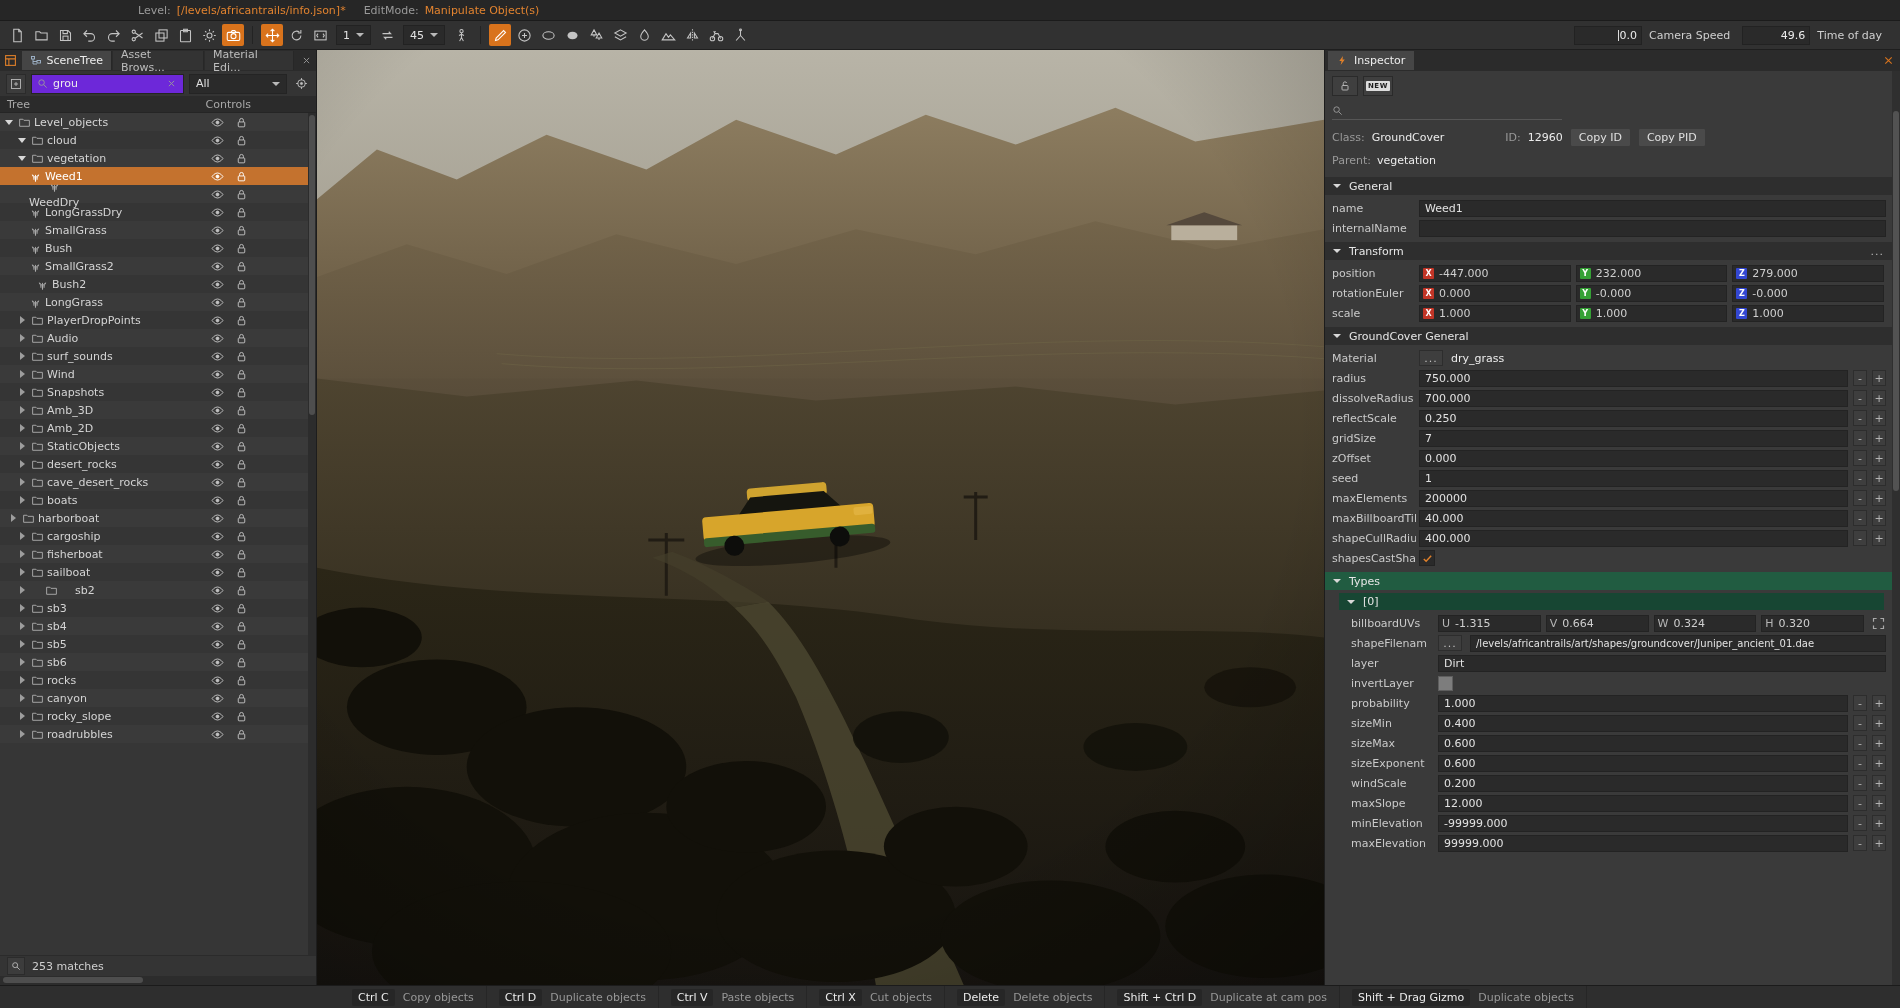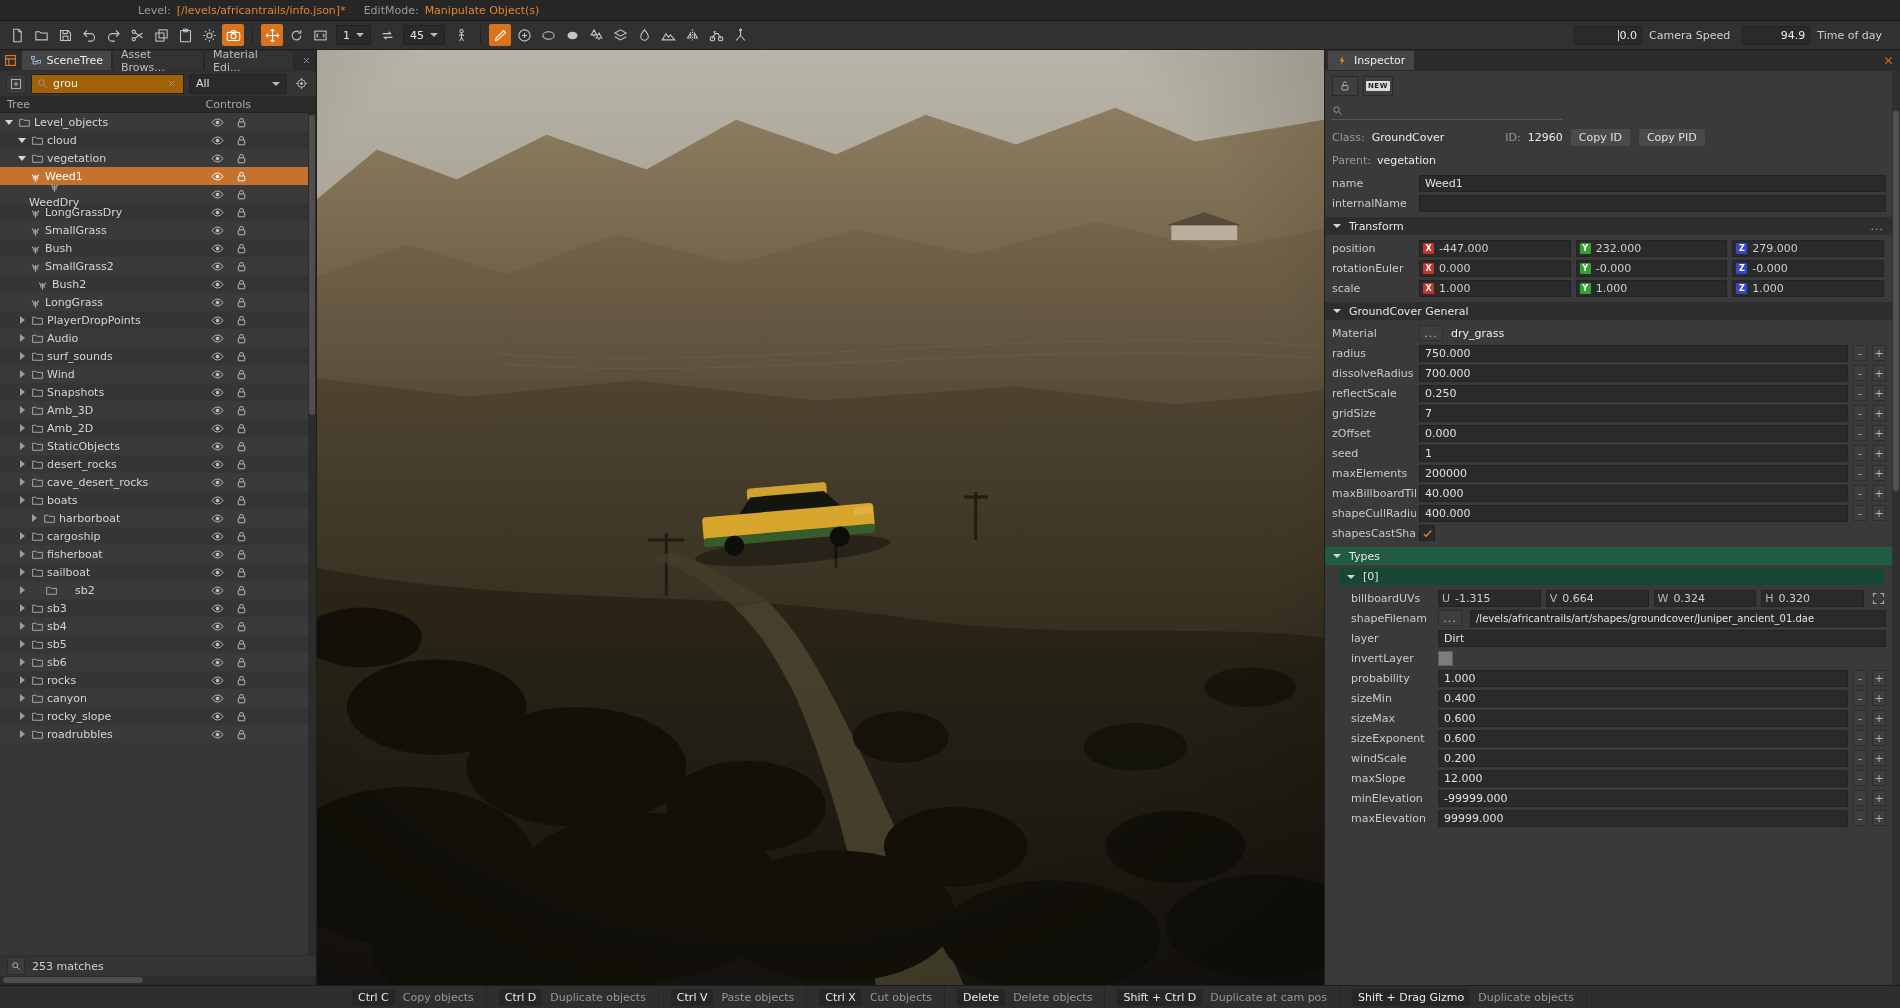--- a/index.html
+++ b/index.html
@@ -41,21 +41,21 @@
   .panel-menu-btn svg{width:13px;height:13px}
   .ptab{height:19px;display:flex;align-items:center;gap:5px;padding:0 8px;background:#333;color:#bdbdbd;border-right:1px solid #272727}
   .ptab.active{background:#454545;color:#ececec}
   .ptab svg{width:12px;height:12px;color:#9fb3c8}
   .tabclose{margin-left:2px;width:16px;height:16px;display:flex;align-items:center;justify-content:center;color:#9a9a9a}
   .tabclose svg{width:9px;height:9px}
 
   .lsearch{height:25px;display:flex;align-items:center;gap:5px;padding:0 6px;background:#343434;flex:none}
   .sqbtn{width:18px;height:18px;background:#3c3c3c;border:1px solid #2b2b2b;display:flex;align-items:center;justify-content:center;color:#c0c0c0}
   .sqbtn svg{width:12px;height:12px}
-  .sbox{flex:1;height:18px;background:#a16207;border:1px solid #242424;display:flex;align-items:center;gap:5px;padding:0 5px}
+  .sbox{flex:1;height:18px;background:#6d28d9;border:1px solid #242424;display:flex;align-items:center;gap:5px;padding:0 5px}
   .sbox svg{width:11px;height:11px;color:#9a9a9a;flex:none}
   .sval{flex:1;color:#ececec}
   .sclear{width:14px;height:14px;display:flex;align-items:center;justify-content:center;color:#bbb}
   .sclear svg{width:9px;height:9px}
   .sdrop{width:84px;height:18px;background:#2a2a2a;border:1px solid #242424;display:flex;align-items:center;padding:0 6px;color:#e0e0e0}
   .sdrop .caret{margin-left:auto}
   .targetbtn{width:18px;height:18px;display:flex;align-items:center;justify-content:center;color:#c0c0c0}
   .targetbtn svg{width:13px;height:13px}
 
   .lcols{height:16px;background:#2b2b2b;display:flex;align-items:center;padding:0 7px;color:#a8a8a8;border-bottom:1px solid #252525;flex:none}
@@ -477,21 +477,21 @@
           </svg>
   </div>
       </div>
     <div class="tright">
       <div class="tinput">
         <span class="cursorbar"></span>
         <span>0.0</span>
       </div>
       <span class="trlabel">Camera Speed</span>
       <div class="tinput">
-        <span>94.9</span>
+        <span>49.6</span>
       </div>
       <span class="trlabel">Time of day</span>
     </div>
   </div>
 
   <div class="main">
 
     <div class="left-panel">
       <div class="ltabs">
         <div class="panel-menu-btn">
@@ -925,21 +925,21 @@
     <div class="tree-controls">
       <svg class="cicon">
                   <use href="#sym-eye"></use>
                 </svg>
       <svg class="cicon">
                   <use href="#sym-lock"></use>
                 </svg>
     </div>
   </div>
             <div class="tree-row">
-    <div class="tree-main" style="padding-left: 28px;">
+    <div class="tree-main" style="padding-left: 7px;">
       <span class="expander exp-closed"></span>
       <svg class="ticon">
                   <use href="#sym-folder"></use>
                 </svg>
       <span class="tlabel">harborboat</span>
     </div>
     <div class="tree-controls">
       <svg class="cicon">
                   <use href="#sym-eye"></use>
                 </svg>
@@ -1288,20 +1288,24 @@
           <span class="dim gap-l">ID:</span>
           <span class="white">12960</span>
           <span class="ibutton">Copy ID</span>
           <span class="ibutton">Copy PID</span>
         </div>
         <div class="iparent">
           <span class="dim">Parent:</span>
           <span class="white">vegetation</span>
         </div>
 
+        <div class="isec">
+          <span class="caret"></span>
+          <span>General</span>
+        </div>
         <div class="irow">
           <span class="ilabel">name</span>
           <div class="ifield">Weed1</div>
         </div>
         <div class="irow">
           <span class="ilabel">internalName</span>
           <div class="ifield"></div>
         </div>
 
         <div class="isec">

